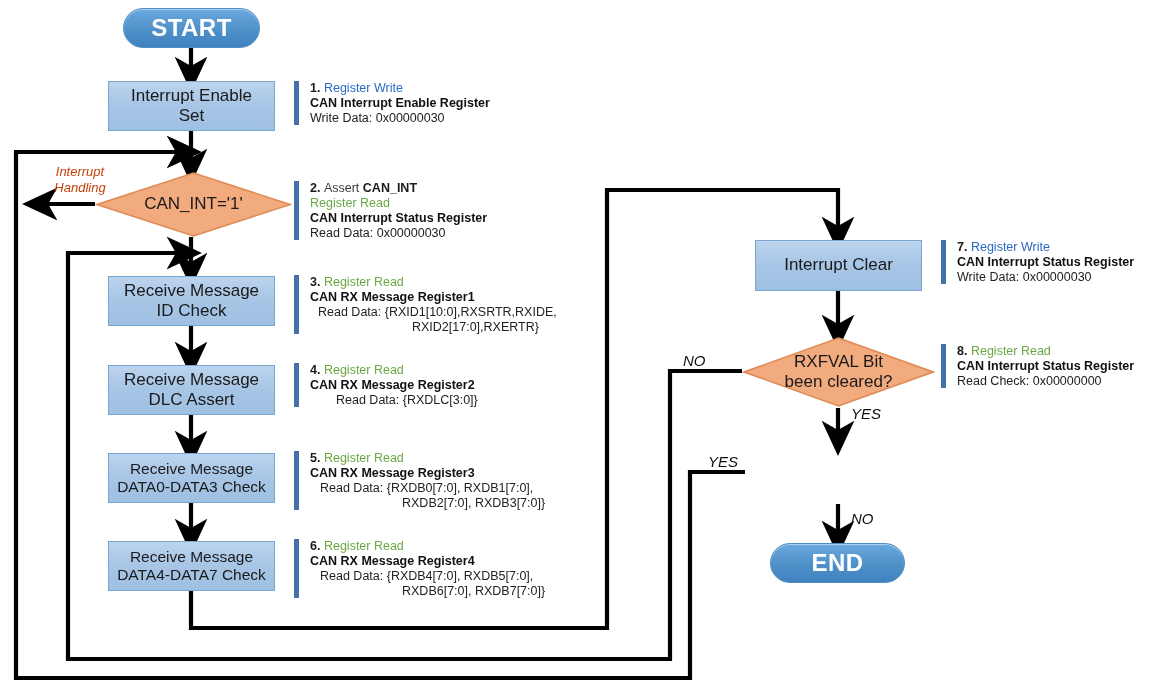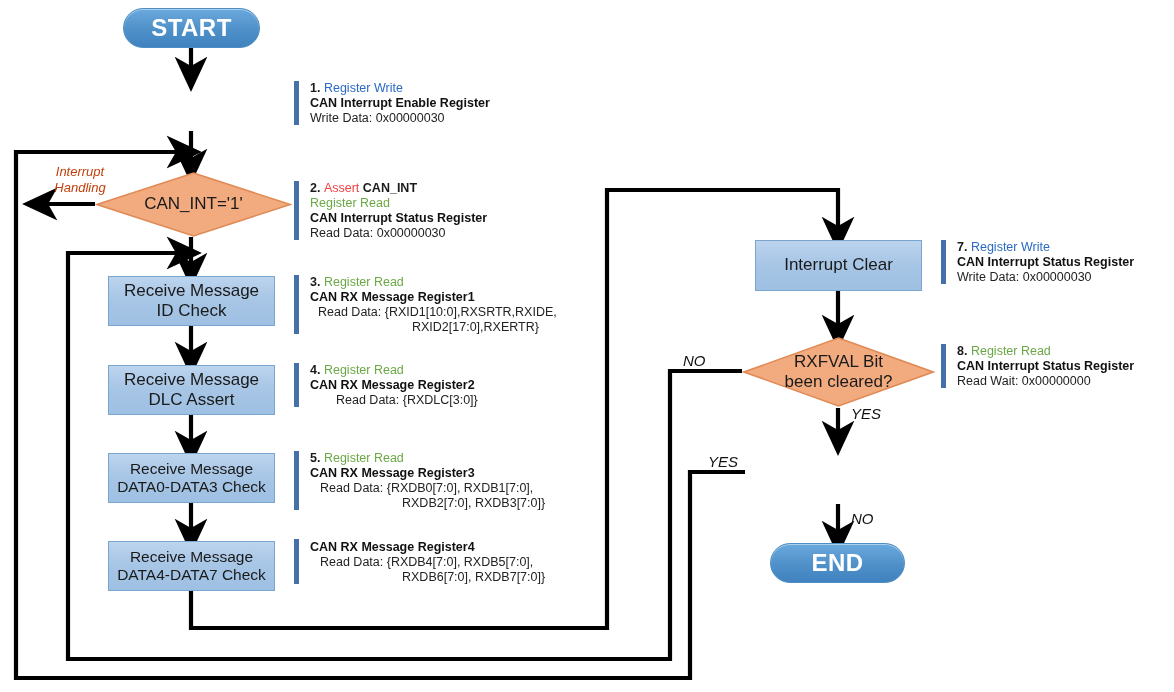--- a/index.html
+++ b/index.html
@@ -21,21 +21,21 @@
   .decision{position:absolute;}
   .decision .dlabel{position:absolute;left:0;top:0;width:100%;height:100%;
       display:flex;align-items:center;justify-content:center;text-align:center;
       font-size:17px;color:#1a1a1a;line-height:1.2;}
 
   .annot{position:absolute;padding-left:11px;border-left:5px solid #4472a8;}
   .annot .l1{font-size:12.5px;font-weight:bold;color:#1a1a1a;white-space:nowrap;}
   .annot .l1 .kind{font-weight:normal;}
   .kind.write{color:#2a6ac4;}
   .kind.read{color:#6aa845;}
-  .kind.assert{color:#ef4444;}
+  .kind.assert{color:#404040;}
   .annot .l2{font-size:12.5px;font-weight:bold;color:#111;white-space:nowrap;margin-top:1px;}
   .annot .l3{font-size:12.5px;color:#222;white-space:nowrap;margin-top:1px;}
   .annot .l4{font-size:12.5px;color:#222;white-space:nowrap;margin-top:1px;}
 
   .edgelabel{position:absolute;font-size:15px;font-style:italic;color:#111;white-space:nowrap;}
   .sidelabel{position:absolute;font-size:13px;font-style:italic;color:#c2410c;
       text-align:center;line-height:1.25;white-space:nowrap;}
 </style>
 </head>
 <body>
@@ -73,20 +73,24 @@
       <line x1="838" y1="291" x2="838" y2="334" marker-end="url(#ah)"></line>
 
       <line x1="838" y1="408" x2="838" y2="440" marker-end="url(#ah)"></line>
 
       <line x1="838" y1="504" x2="838" y2="540" marker-end="url(#ah)"></line>
     </g>
   </svg>
 
   <div class="node terminal" style="left:123px;top:8px;width:137px;height:40px;">START</div>
 
+  <div class="node process" style="left:108px;top:81px;width:167px;height:50px;flex-direction:column;">
+    <span>Interrupt Enable</span>
+    <span>Set</span>
+  </div>
 
   <div class="decision" style="left:95px;top:171px;width:197px;height:67px;">
     <svg width="197" height="67" viewBox="0 0 197 67">
       <polygon points="98.5,2 195,33.5 98.5,65 2,33.5" fill="#f2ab7f" stroke="#e08a55" stroke-width="1.6"></polygon>
     </svg>
     <div class="dlabel">CAN_INT='1'</div>
   </div>
 
   <div class="node process" style="left:108px;top:276px;width:167px;height:50px;flex-direction:column;">
     <span>Receive Message</span>
@@ -178,36 +182,40 @@
     <div class="l1">
       <span>5.</span>
       <span class="kind read">Register Read</span>
     </div>
     <div class="l2">CAN RX Message Register3</div>
     <div class="l3" style="padding-left:10px;">Read Data: {RXDB0[7:0], RXDB1[7:0],</div>
     <div class="l4" style="padding-left:92px;">RXDB2[7:0], RXDB3[7:0]}</div>
   </div>
 
   <div class="annot" style="left:294px;top:539px;">
+    <div class="l1">
+      <span>6.</span>
+      <span class="kind read">Register Read</span>
+    </div>
     <div class="l2">CAN RX Message Register4</div>
     <div class="l3" style="padding-left:10px;">Read Data: {RXDB4[7:0], RXDB5[7:0],</div>
     <div class="l4" style="padding-left:92px;">RXDB6[7:0], RXDB7[7:0]}</div>
   </div>
 
   <div class="annot" style="left:941px;top:240px;">
     <div class="l1">
       <span>7.</span>
       <span class="kind write">Register Write</span>
     </div>
     <div class="l2">CAN Interrupt Status Register</div>
     <div class="l3">Write Data: 0x00000030</div>
   </div>
 
   <div class="annot" style="left:941px;top:344px;">
     <div class="l1">
       <span>8.</span>
       <span class="kind read">Register Read</span>
     </div>
     <div class="l2">CAN Interrupt Status Register</div>
-    <div class="l3">Read Wait: 0x00000000</div>
+    <div class="l3">Read Check: 0x00000000</div>
   </div>
 
 </div>
 
 </body></html>

